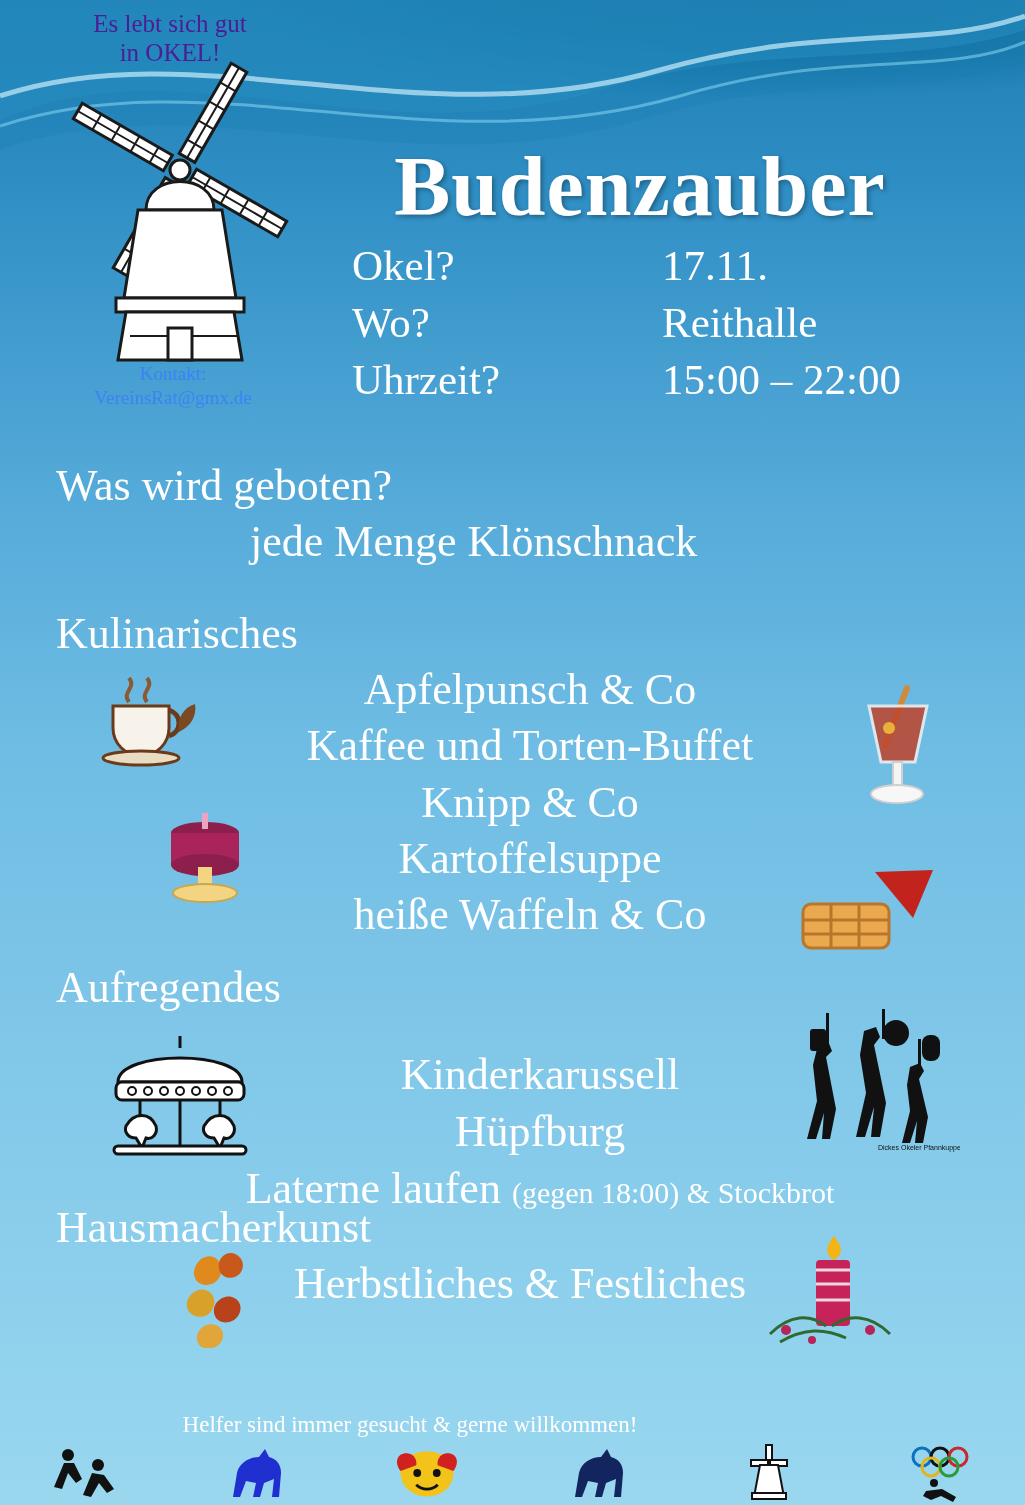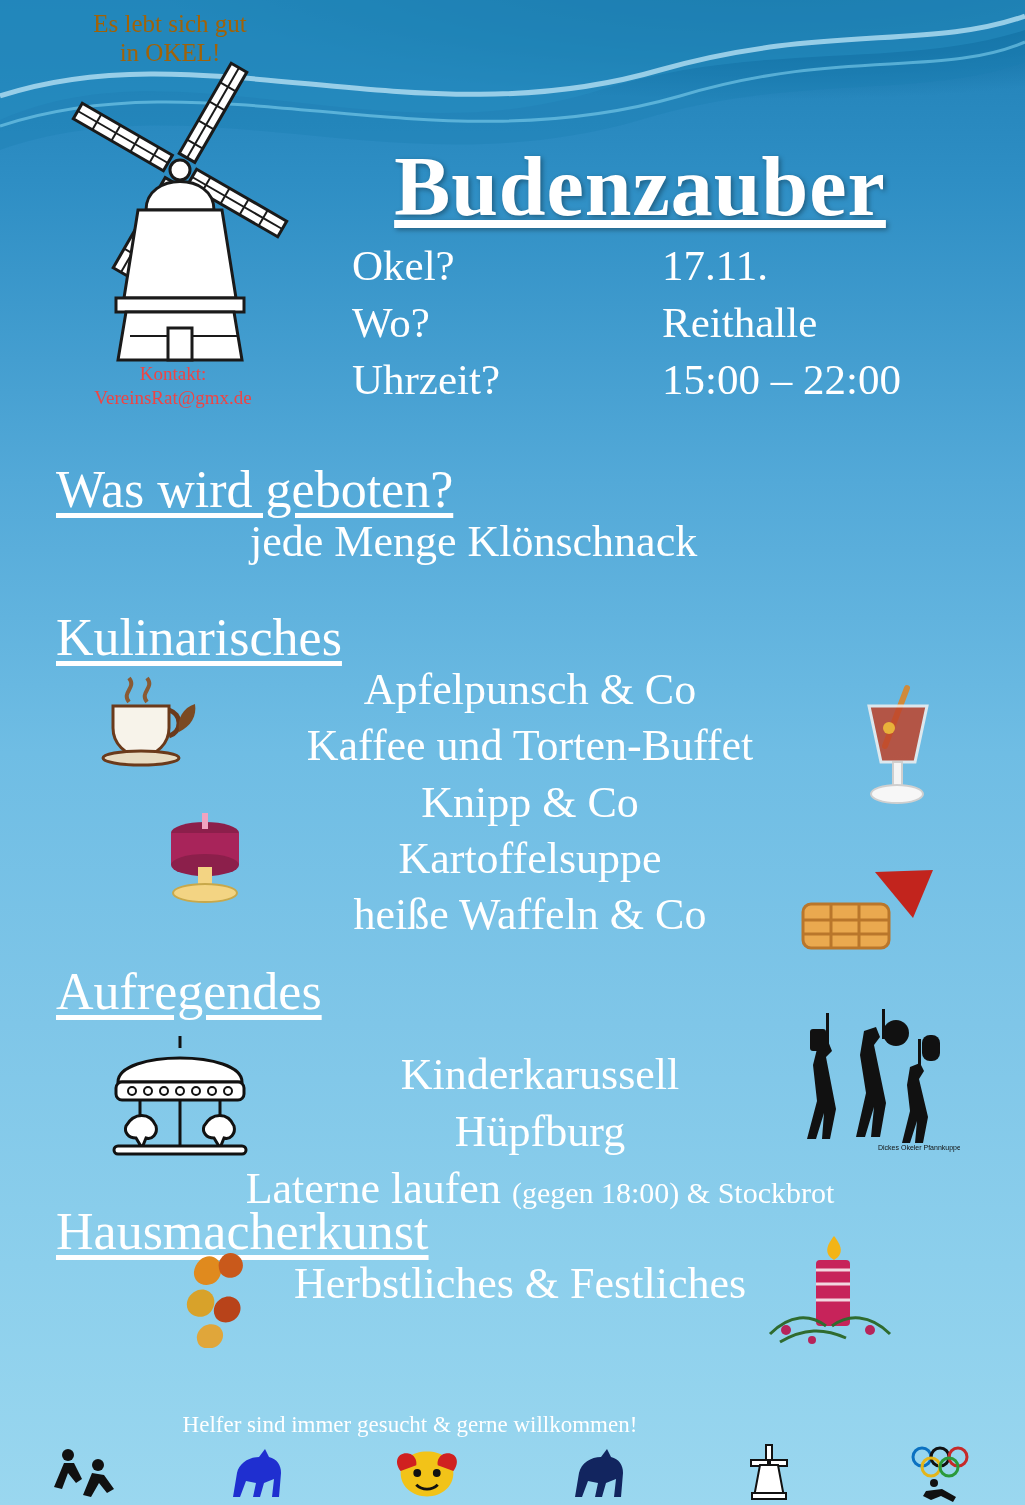--- a/index.html
+++ b/index.html
@@ -11,38 +11,38 @@
   }
   
   .wave-a{position:absolute;left:0;top:0;width:1025px;height:230px;
     background:radial-gradient(ellipse 900px 200px at 75% -40px, #0e5d8e 0%, #1573a6 45%, rgba(25,120,170,0) 70%);
     pointer-events:none;}
   .wave-b{position:absolute;left:0;top:0;width:1025px;height:260px;overflow:hidden;pointer-events:none;}
   .wave-b svg{display:block}
   .poster{position:relative;z-index:3;width:1025px;height:1505px;}
 
   .tagline{position:absolute;left:55px;top:10px;width:230px;text-align:center;
-    font-size:25px;line-height:1.15;color:#a16207;font-family:"Liberation Serif",serif;}
+    font-size:25px;line-height:1.15;color:#4c1d95;font-family:"Liberation Serif",serif;}
   .mill{position:absolute;left:60px;top:60px;width:240px;height:310px;}
   .contact{position:absolute;left:48px;top:362px;width:250px;text-align:center;
-    font-size:19px;line-height:1.25;color:#ef4444;}
+    font-size:19px;line-height:1.25;color:#3b82f6;}
 
   .title1{position:absolute;left:300px;top:6px;width:700px;text-align:center;
     font-size:84px;font-weight:bold;letter-spacing:1px;
     text-shadow:2px 2px 5px rgba(0,0,0,.35);}
   .title2{position:absolute;left:280px;top:138px;width:720px;text-align:center;
     font-size:84px;font-weight:bold;letter-spacing:1px;
-    text-shadow:2px 2px 5px rgba(0,0,0,.35);text-decoration:underline;}
+    text-shadow:2px 2px 5px rgba(0,0,0,.35);}
 
   .facts{position:absolute;left:352px;top:238px;width:620px;}
   .fact-row{display:flex;font-size:43px;line-height:1.32;}
   .fact-q{width:310px;}
   .fact-a{flex:1;}
 
-  .sec-head{position:absolute;font-size:52px;text-decoration:underline;
+  .sec-head{position:absolute;font-size:44px;
     text-underline-offset:6px;}
   .h-geboten{left:56px;top:460px;}
   .h-kulinarisch{left:56px;top:608px;}
   .h-aufregendes{left:56px;top:962px;}
   .h-haus{left:56px;top:1202px;}
 
   .geboten-item{position:absolute;left:250px;top:516px;font-size:44px;}
 
   .food-list{position:absolute;left:150px;top:662px;width:760px;text-align:center;
     font-size:44px;line-height:1.28;}

